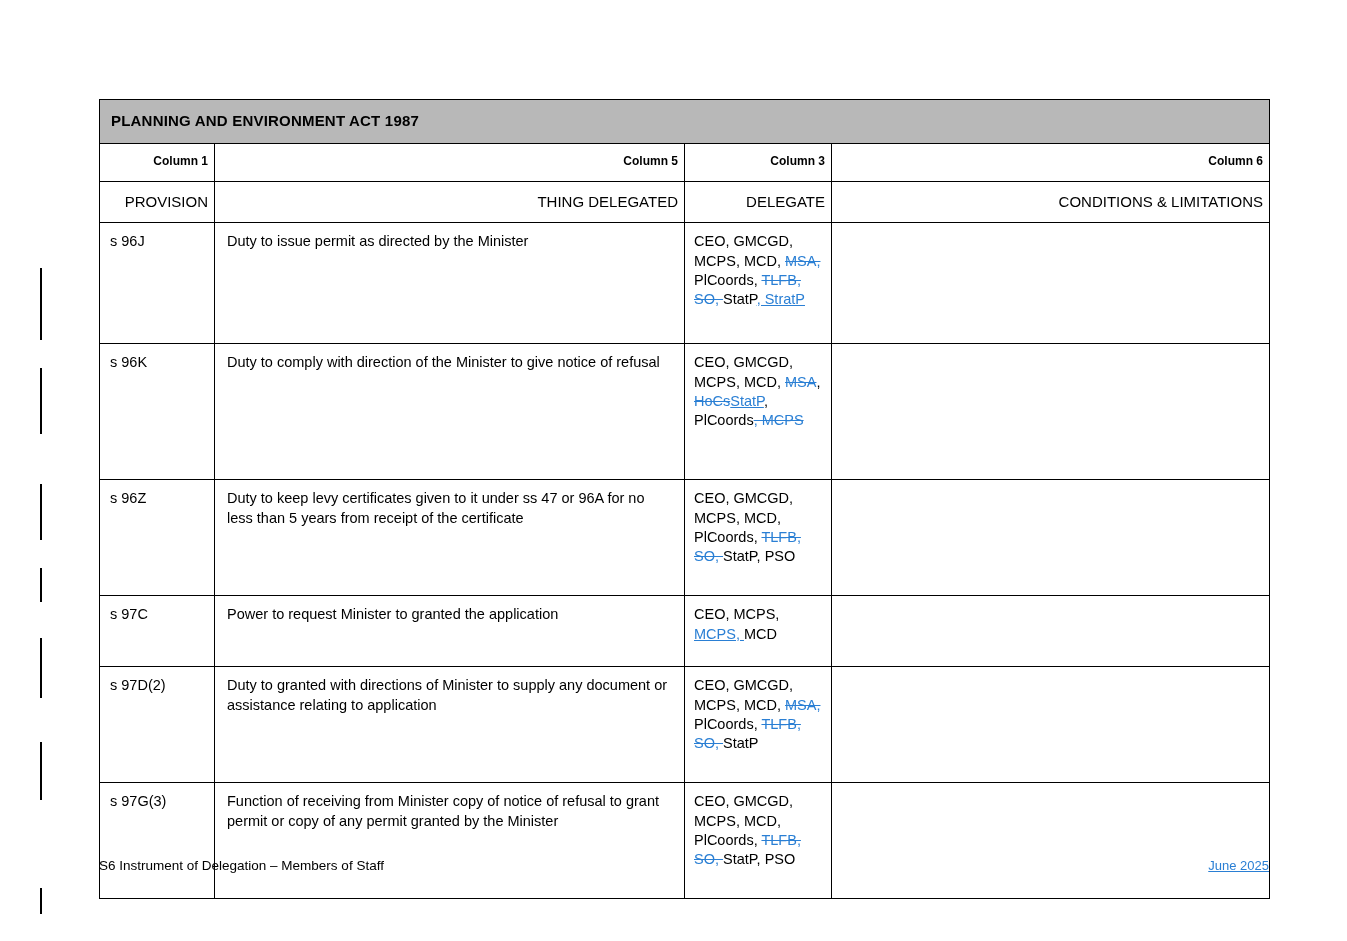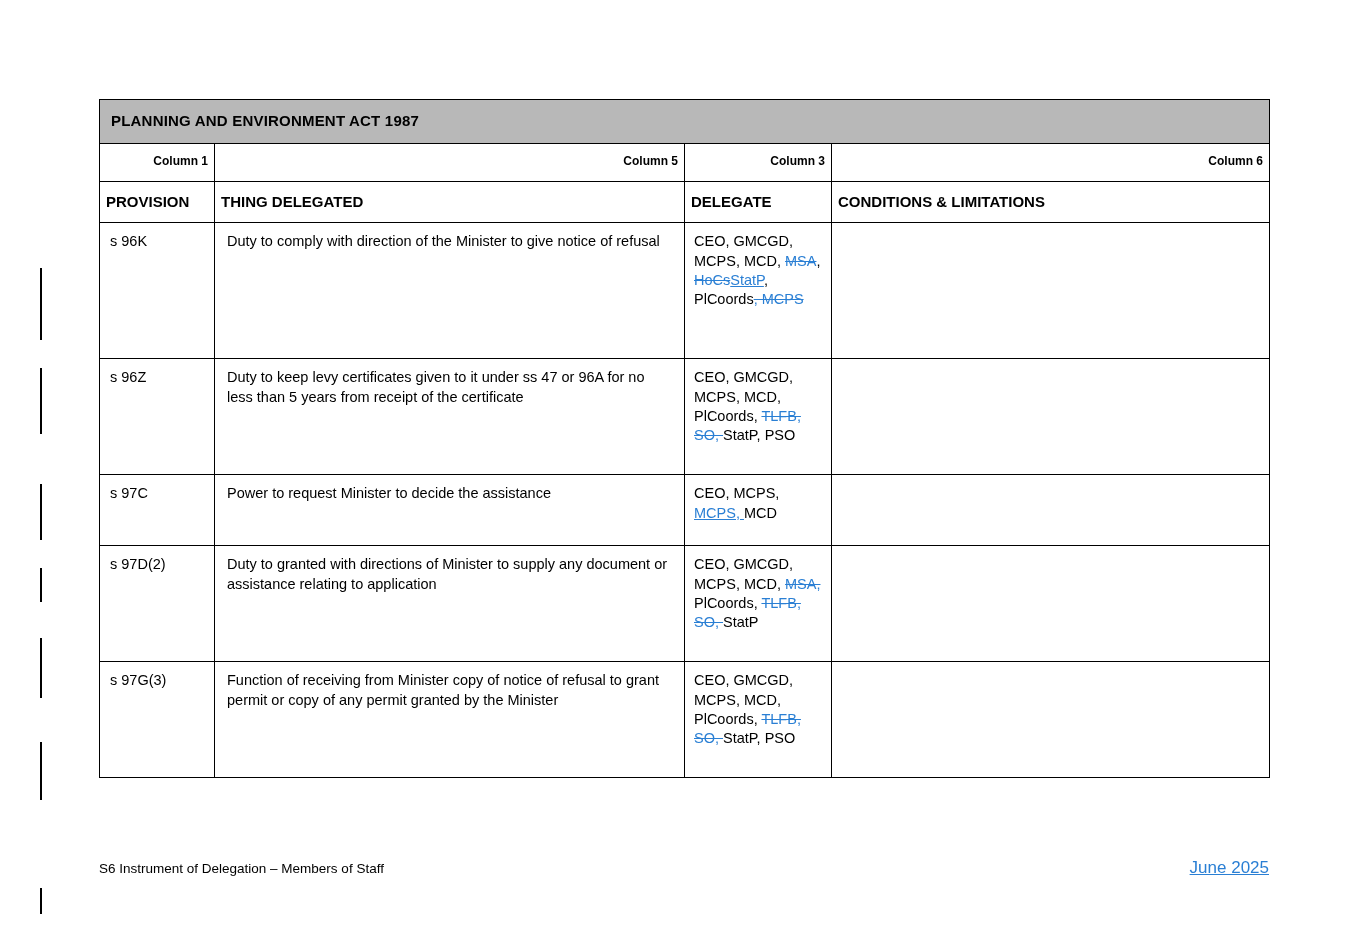--- a/index.html
+++ b/index.html
@@ -56,22 +56,22 @@
     letter-spacing: 0.2px;
   }
 
   .col-head td {
     text-align: right;
     font-weight: bold;
     font-size: 12px;
     padding: 10px 6px 11px 6px;
   }
   .sub-head td {
-    text-align: left;
-    font-weight: bold;
+    text-align: right;
+    font-weight: normal;
     font-size: 15px;
     padding: 10px 6px 11px 6px;
   }
 
   .c1 { width: 115px; }
   .c2 { width: 470px; }
   .c3 { width: 147px; }
   .c4 { width: 438px; }
 
   .body-row td {
@@ -92,21 +92,21 @@
     top: 858px;
     width: 1170px;
     font-size: 13.5px;
     display: flex;
     justify-content: space-between;
     align-items: baseline;
   }
   .footer-right {
     color: #2a7fd4;
     text-decoration: underline;
-    font-size: 17px;
+    font-size: 13px;
   }
 </style>
 </head>
 <body>
 
 <div class="page">
 
   <div id="change-bars">
       <div class="change-bar" style="left: 40px; top: 268px; height: 72px;"></div>
       <div class="change-bar" style="left: 40px; top: 368px; height: 66px;"></div>
@@ -136,34 +136,40 @@
       </tr>
       <tr class="sub-head">
         <td>PROVISION</td>
         <td>THING DELEGATED</td>
         <td>DELEGATE</td>
         <td>CONDITIONS &amp; LIMITATIONS</td>
       </tr>
     </tbody>
     <tbody id="row-body">
         <tr class="body-row">
+          <td class="cell-provision">s 96J</td>
+          <td class="cell-thing">Duty to issue permit as directed by the Minister</td>
+          <td class="cell-delegate"><span class="frag">CEO, GMCGD, MCPS, MCD, </span><span class="frag del">MSA, </span><span class="frag">PlCoords, </span><span class="frag del">TLFB, SO, </span><span class="frag">StatP</span><span class="frag ins">, StratP</span></td>
+          <td class="cell-conditions" style="height: 100px;"></td>
+        </tr>
+        <tr class="body-row">
           <td class="cell-provision">s 96K</td>
           <td class="cell-thing">Duty to comply with direction of the Minister to give notice of refusal</td>
           <td class="cell-delegate"><span class="frag">CEO, GMCGD, MCPS, MCD, </span><span class="frag del">MSA</span><span class="frag">, </span><span class="frag del">HoCs</span><span class="frag ins">StatP</span><span class="frag">, PlCoords</span><span class="frag del">, MCPS</span></td>
           <td class="cell-conditions" style="height: 115px;"></td>
         </tr>
         <tr class="body-row">
           <td class="cell-provision">s 96Z</td>
           <td class="cell-thing">Duty to keep levy certificates given to it under ss 47 or 96A for no less than 5 years from receipt of the certificate</td>
           <td class="cell-delegate"><span class="frag">CEO, GMCGD, MCPS, MCD, PlCoords, </span><span class="frag del">TLFB, SO, </span><span class="frag">StatP, PSO</span></td>
           <td class="cell-conditions" style="height: 95px;"></td>
         </tr>
         <tr class="body-row">
           <td class="cell-provision">s 97C</td>
-          <td class="cell-thing">Power to request Minister to decide the assistance</td>
+          <td class="cell-thing">Power to request Minister to granted the application</td>
           <td class="cell-delegate"><span class="frag">CEO, MCPS, </span><span class="frag ins">MCPS, </span><span class="frag">MCD</span></td>
           <td class="cell-conditions" style="height: 50px;"></td>
         </tr>
         <tr class="body-row">
           <td class="cell-provision">s 97D(2)</td>
           <td class="cell-thing">Duty to granted with directions of Minister to supply any document or assistance relating to application</td>
           <td class="cell-delegate"><span class="frag">CEO, GMCGD, MCPS, MCD, </span><span class="frag del">MSA, </span><span class="frag">PlCoords, </span><span class="frag del">TLFB, SO, </span><span class="frag">StatP</span></td>
           <td class="cell-conditions" style="height: 95px;"></td>
         </tr>
         <tr class="body-row">

